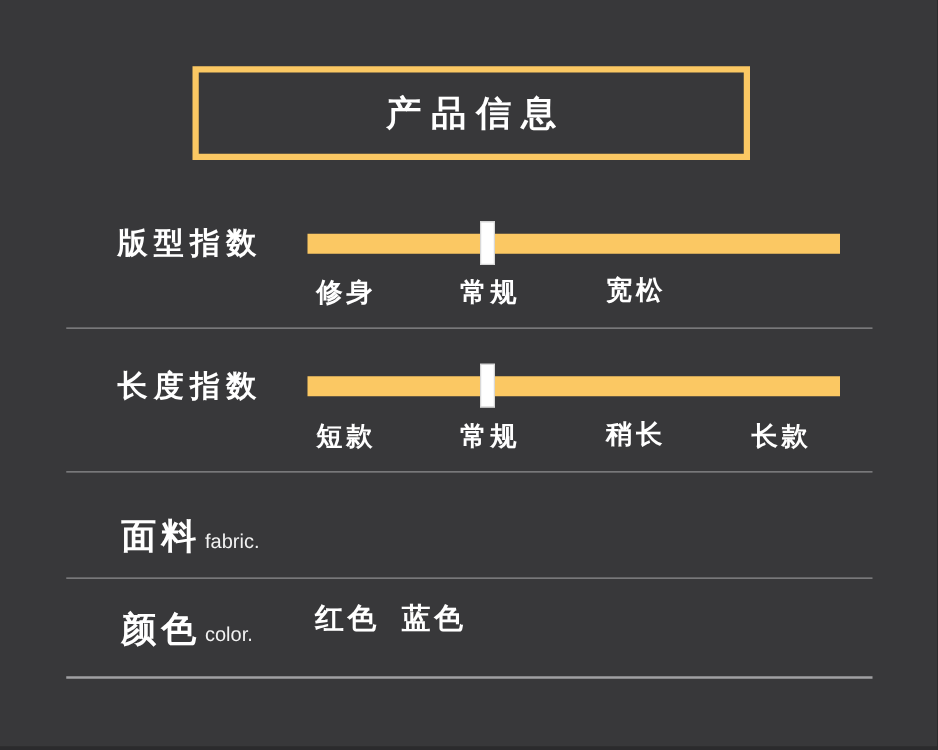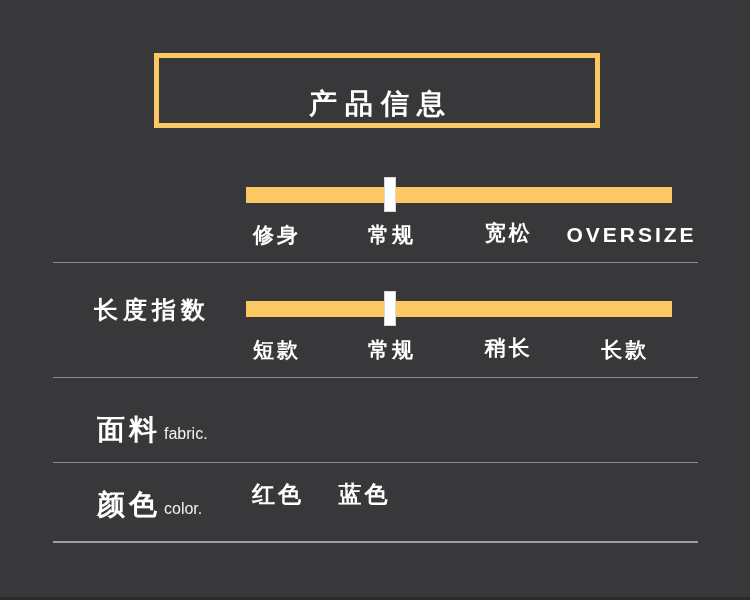--- a/index.html
+++ b/index.html
@@ -7,21 +7,21 @@
     position:relative; width:750px; height:600px;
     background:#38383a; overflow:hidden;
     font-family:"Liberation Sans", sans-serif;
     color:#ffffff;
   }
 
   
   .title-box {
     position:absolute; left:154px; top:53px; width:446px; height:75px;
     border:5px solid #fbc863; box-sizing:border-box;
-    display:flex; align-items:flex-end; justify-content:center;
+    display:flex; align-items:center; justify-content:center;
   }
   .title-text {
     font-size:28px; font-weight:bold; color:#fff;
     letter-spacing:8px; padding-left:8px; white-space:nowrap;
   }
 
   
   .row-label {
     position:absolute; left:94px;
     font-size:24px; font-weight:bold; letter-spacing:5px;
@@ -78,44 +78,44 @@
   .attr-label.a2 { top:482px; }
   .attr-label .cjk { font-size:28px; font-weight:bold; letter-spacing:4px; line-height:25px; }
   .attr-label .en  { font-size:16px; font-weight:normal; color:#f2f2f2; margin-left:3px;margin-top:18px; }
 
   .attr-value {
     position:absolute; left:252px; white-space:nowrap;
     font-size:23px; font-weight:bold; letter-spacing:3px; line-height:25px;
   }
   .attr-value.a1 { top:407px; }
   .attr-value.a2 { top:482px; }
-  .attr-value .word + .word { margin-left:25px; }
+  .attr-value .word + .word { margin-left:8px; }
 
   .bottom-strip {
     position:absolute; left:0; top:597px; width:750px; height:3px;
     background:#2b2b2d;
   }
 </style>
 </head>
 <body>
 
 <div class="canvas">
 
   <div class="title-box">
     <span class="title-text">产品信息</span>
   </div>
 
+  <span class="row-label r1">版型指数</span>
   <div class="track t1">
     <div class="handle"></div>
   </div>
   <div class="options o1">
     <span class="opt p1">修身</span>
     <span class="opt p2">常规</span>
     <span class="opt p3">宽松</span>
-    <span class="opt p4a">OVERSIZE</span>
   </div>
 
   <div class="divider d1"></div>
 
   <span class="row-label r2">长度指数</span>
   <div class="track t2">
     <div class="handle"></div>
   </div>
   <div class="options o2">
     <span class="opt p1">短款</span>

